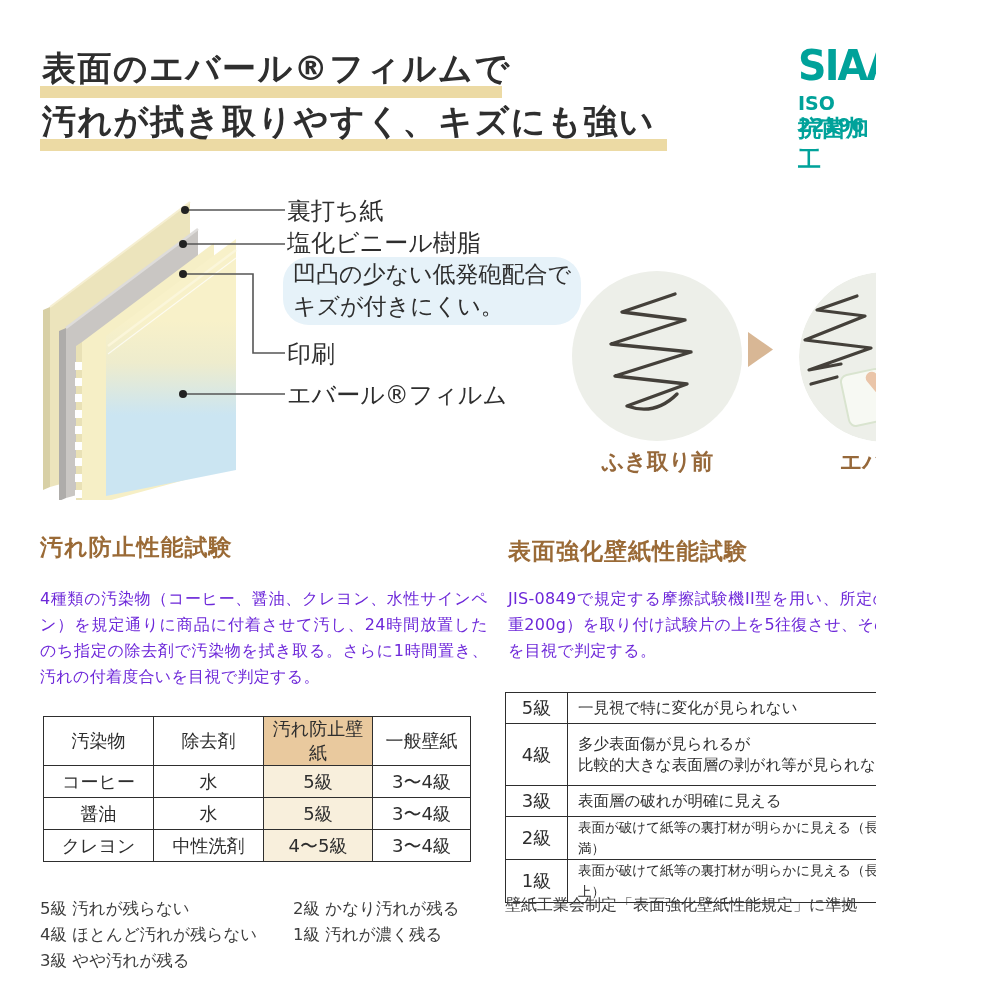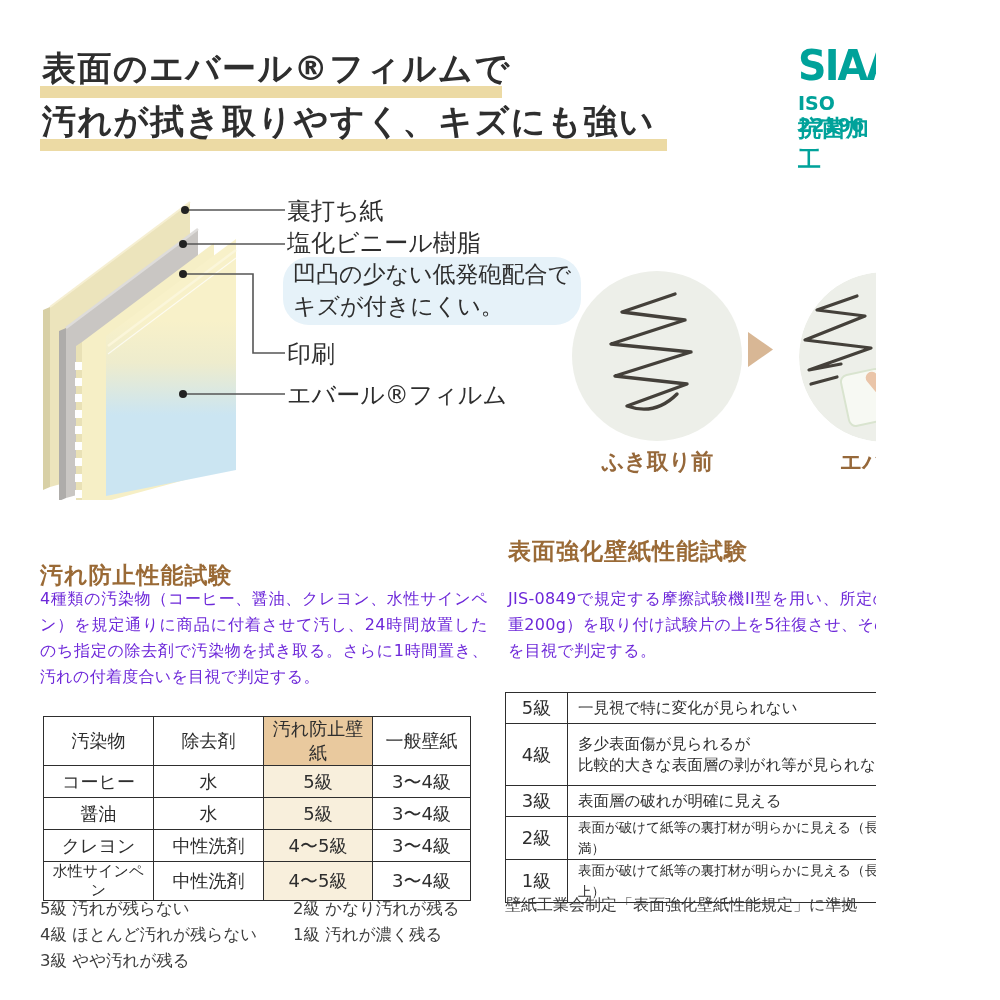--- a/index.html
+++ b/index.html
@@ -163,21 +163,21 @@
         <rect x="-6" y="-22" width="12" height="42" rx="6" transform="translate(317,126) rotate(-40)"></rect>
         <rect x="-6" y="-24" width="12" height="46" rx="6" transform="translate(332,130) rotate(-37)"></rect>
         <rect x="-6" y="-24" width="12" height="46" rx="6" transform="translate(346,138) rotate(-34)"></rect>
         <rect x="-6" y="-20" width="12" height="40" rx="6" transform="translate(358,148) rotate(-30)"></rect>
       </g>
     </g>
   </svg>
   <div class="photo-label" style="left:585px;top:447px">ふき取り前</div>
   <div class="photo-label" style="left:812px;top:447px">エバール</div>
 
-  <h2 class="sec-h" style="left:40px;top:560px">汚れ防止性能試験</h2>
+  <h2 class="sec-h" style="left:40px;top:532px">汚れ防止性能試験</h2>
   <p class="para" style="left:40px;top:570px;width:448px">4種類の汚染物（コーヒー、醤油、クレヨン、水性サインペン）を規定通りに商品に付着させて汚し、24時間放置したのち指定の除去剤で汚染物を拭き取る。さらに1時間置き、汚れの付着度合いを目視で判定する。</p>
 
   <table class="t-left">
     <colgroup>
         <col style="width:110px">
         <col style="width:110px">
         <col style="width:109px">
         <col style="width:98px">
       </colgroup>
     <tbody>
@@ -198,26 +198,20 @@
       <td>水</td>
       <td class="hl">5級</td>
       <td>3〜4級</td>
     </tr>
     <tr>
       <td>クレヨン</td>
       <td>中性洗剤</td>
       <td class="hl">4〜5級</td>
       <td>3〜4級</td>
     </tr>
-    <tr>
-      <td style="font-size:15px">水性サインペン</td>
-      <td>中性洗剤</td>
-      <td class="hl">4〜5級</td>
-      <td>3〜4級</td>
-    </tr>
   </tbody>
     </table>
 
   <div class="legend" style="left:40px;top:896px">5級 汚れが残らない
 4級 ほとんど汚れが残らない
 3級 やや汚れが残る</div>
   <div class="legend" style="left:293px;top:896px">2級 かなり汚れが残る
 1級 汚れが濃く残る</div>
 
   <h2 class="sec-h" style="left:508px;top:536px">表面強化壁紙性能試験</h2>

